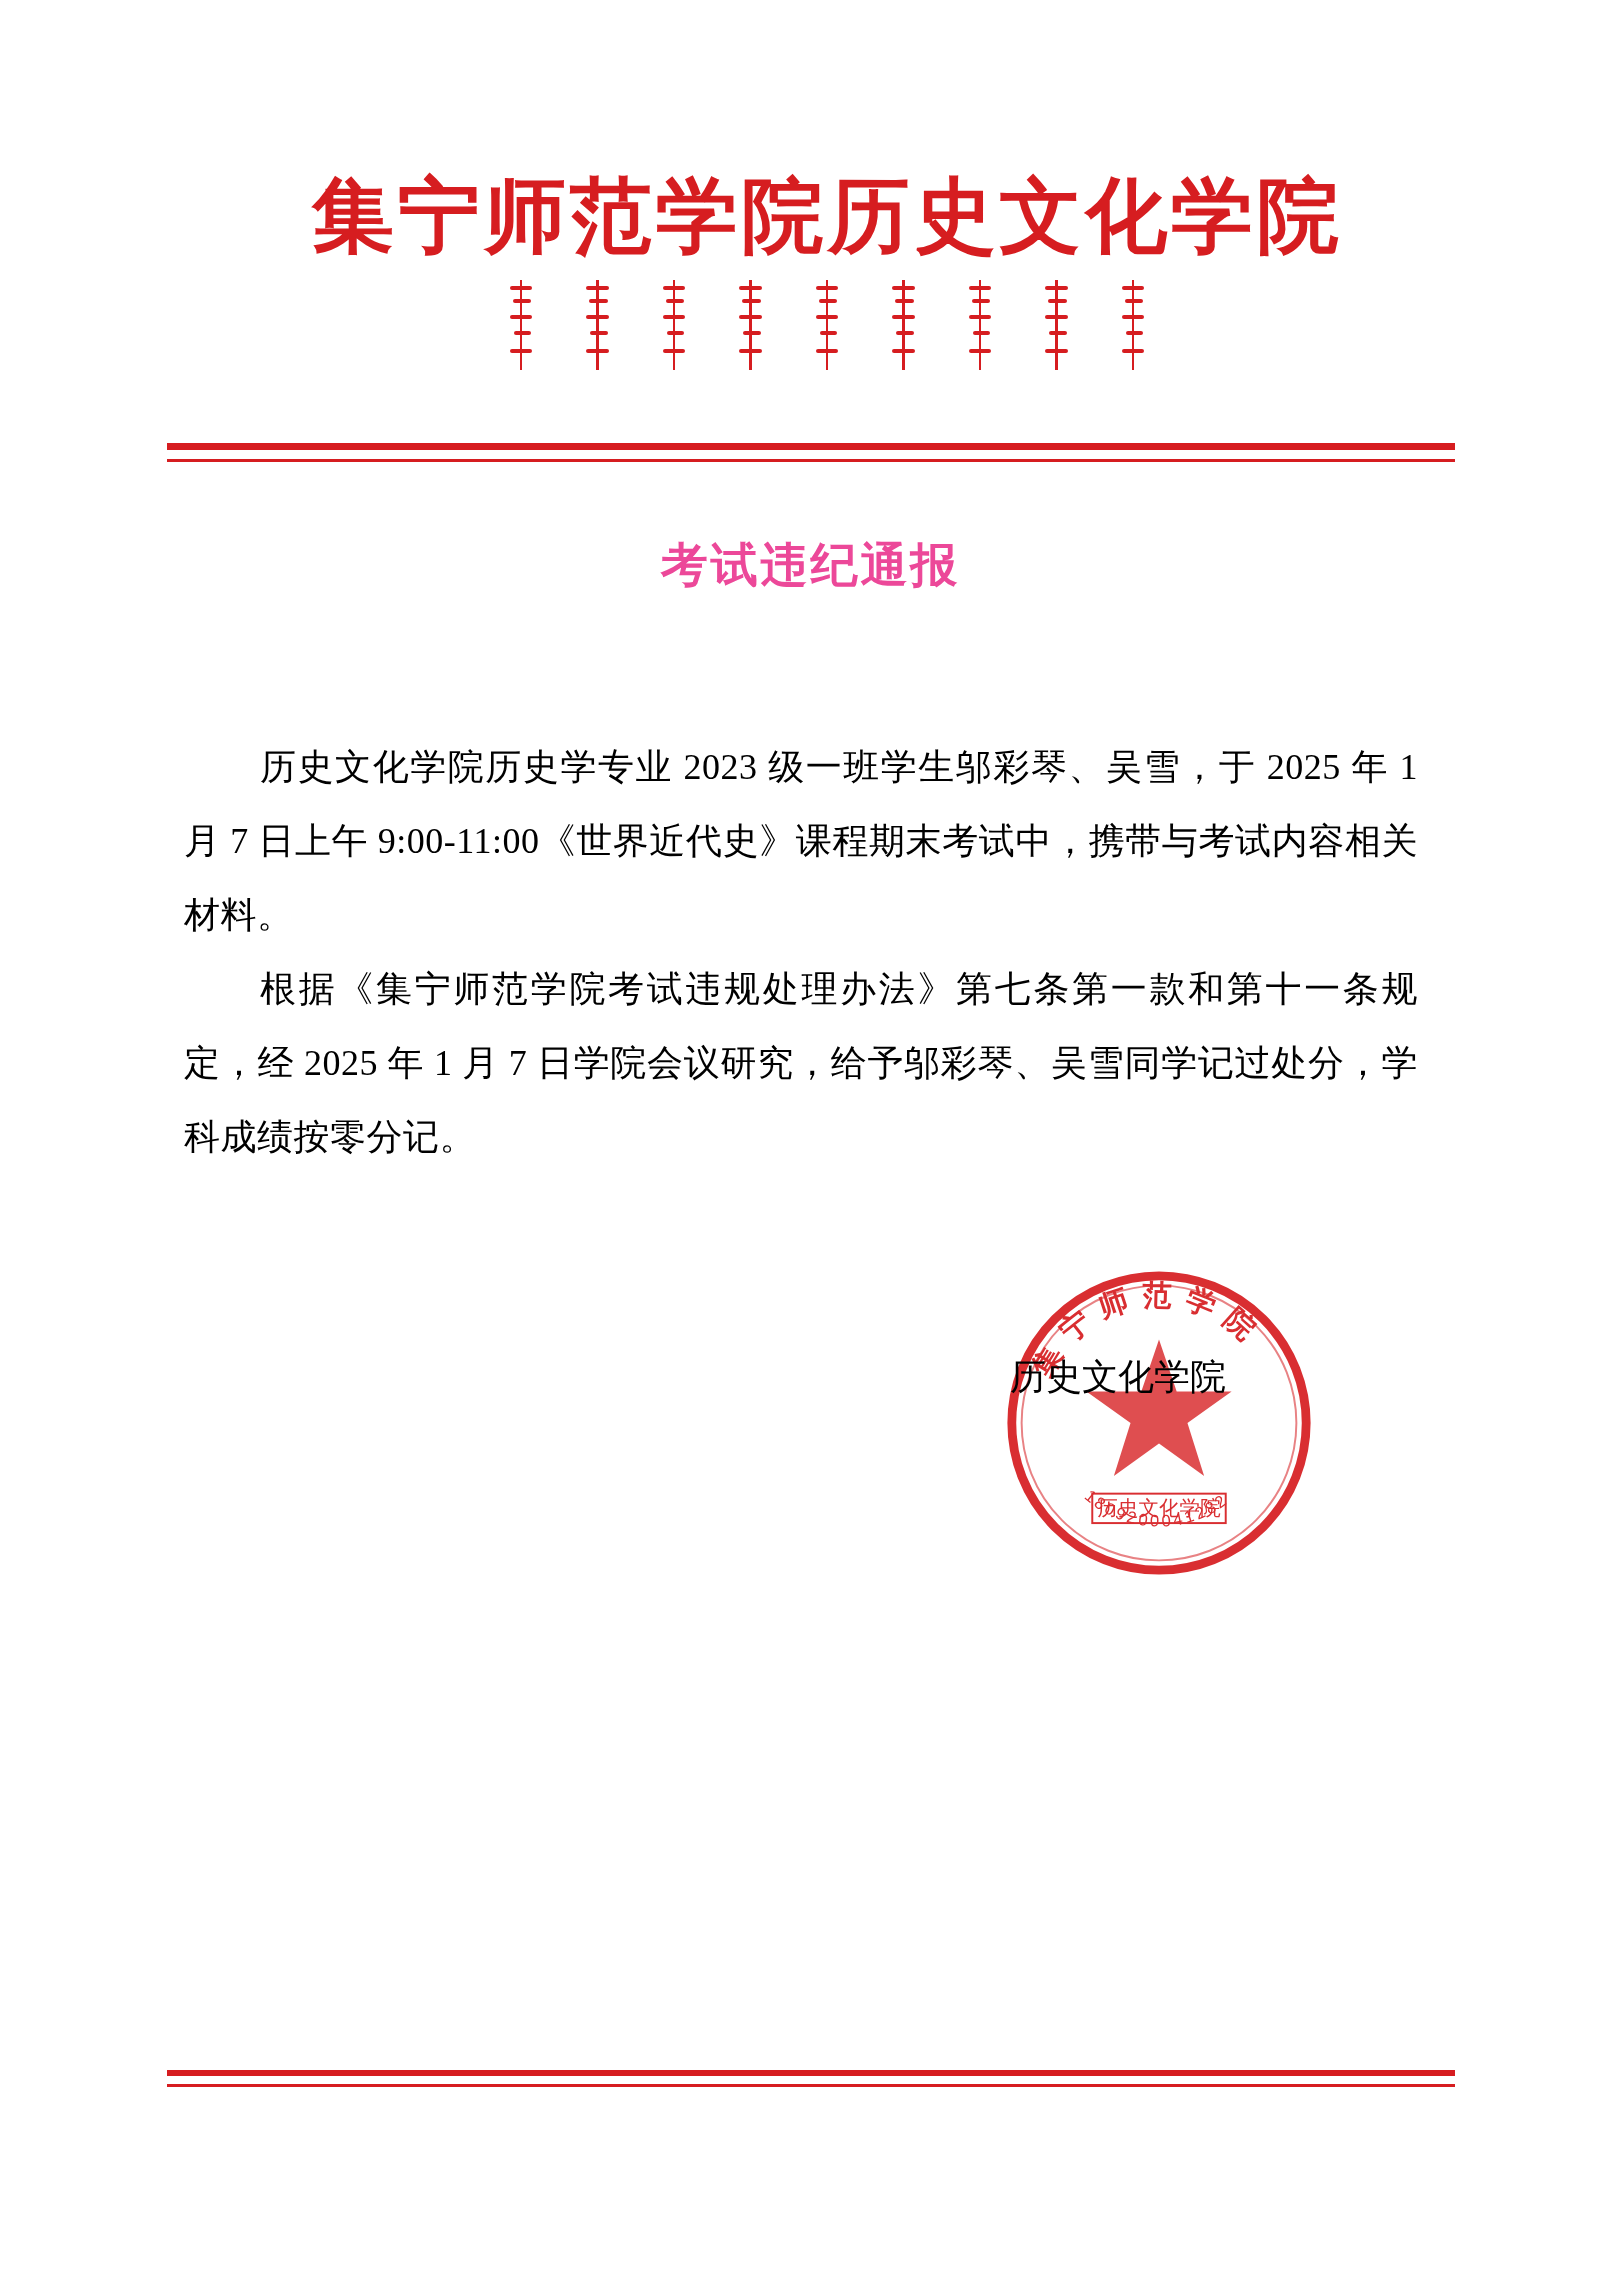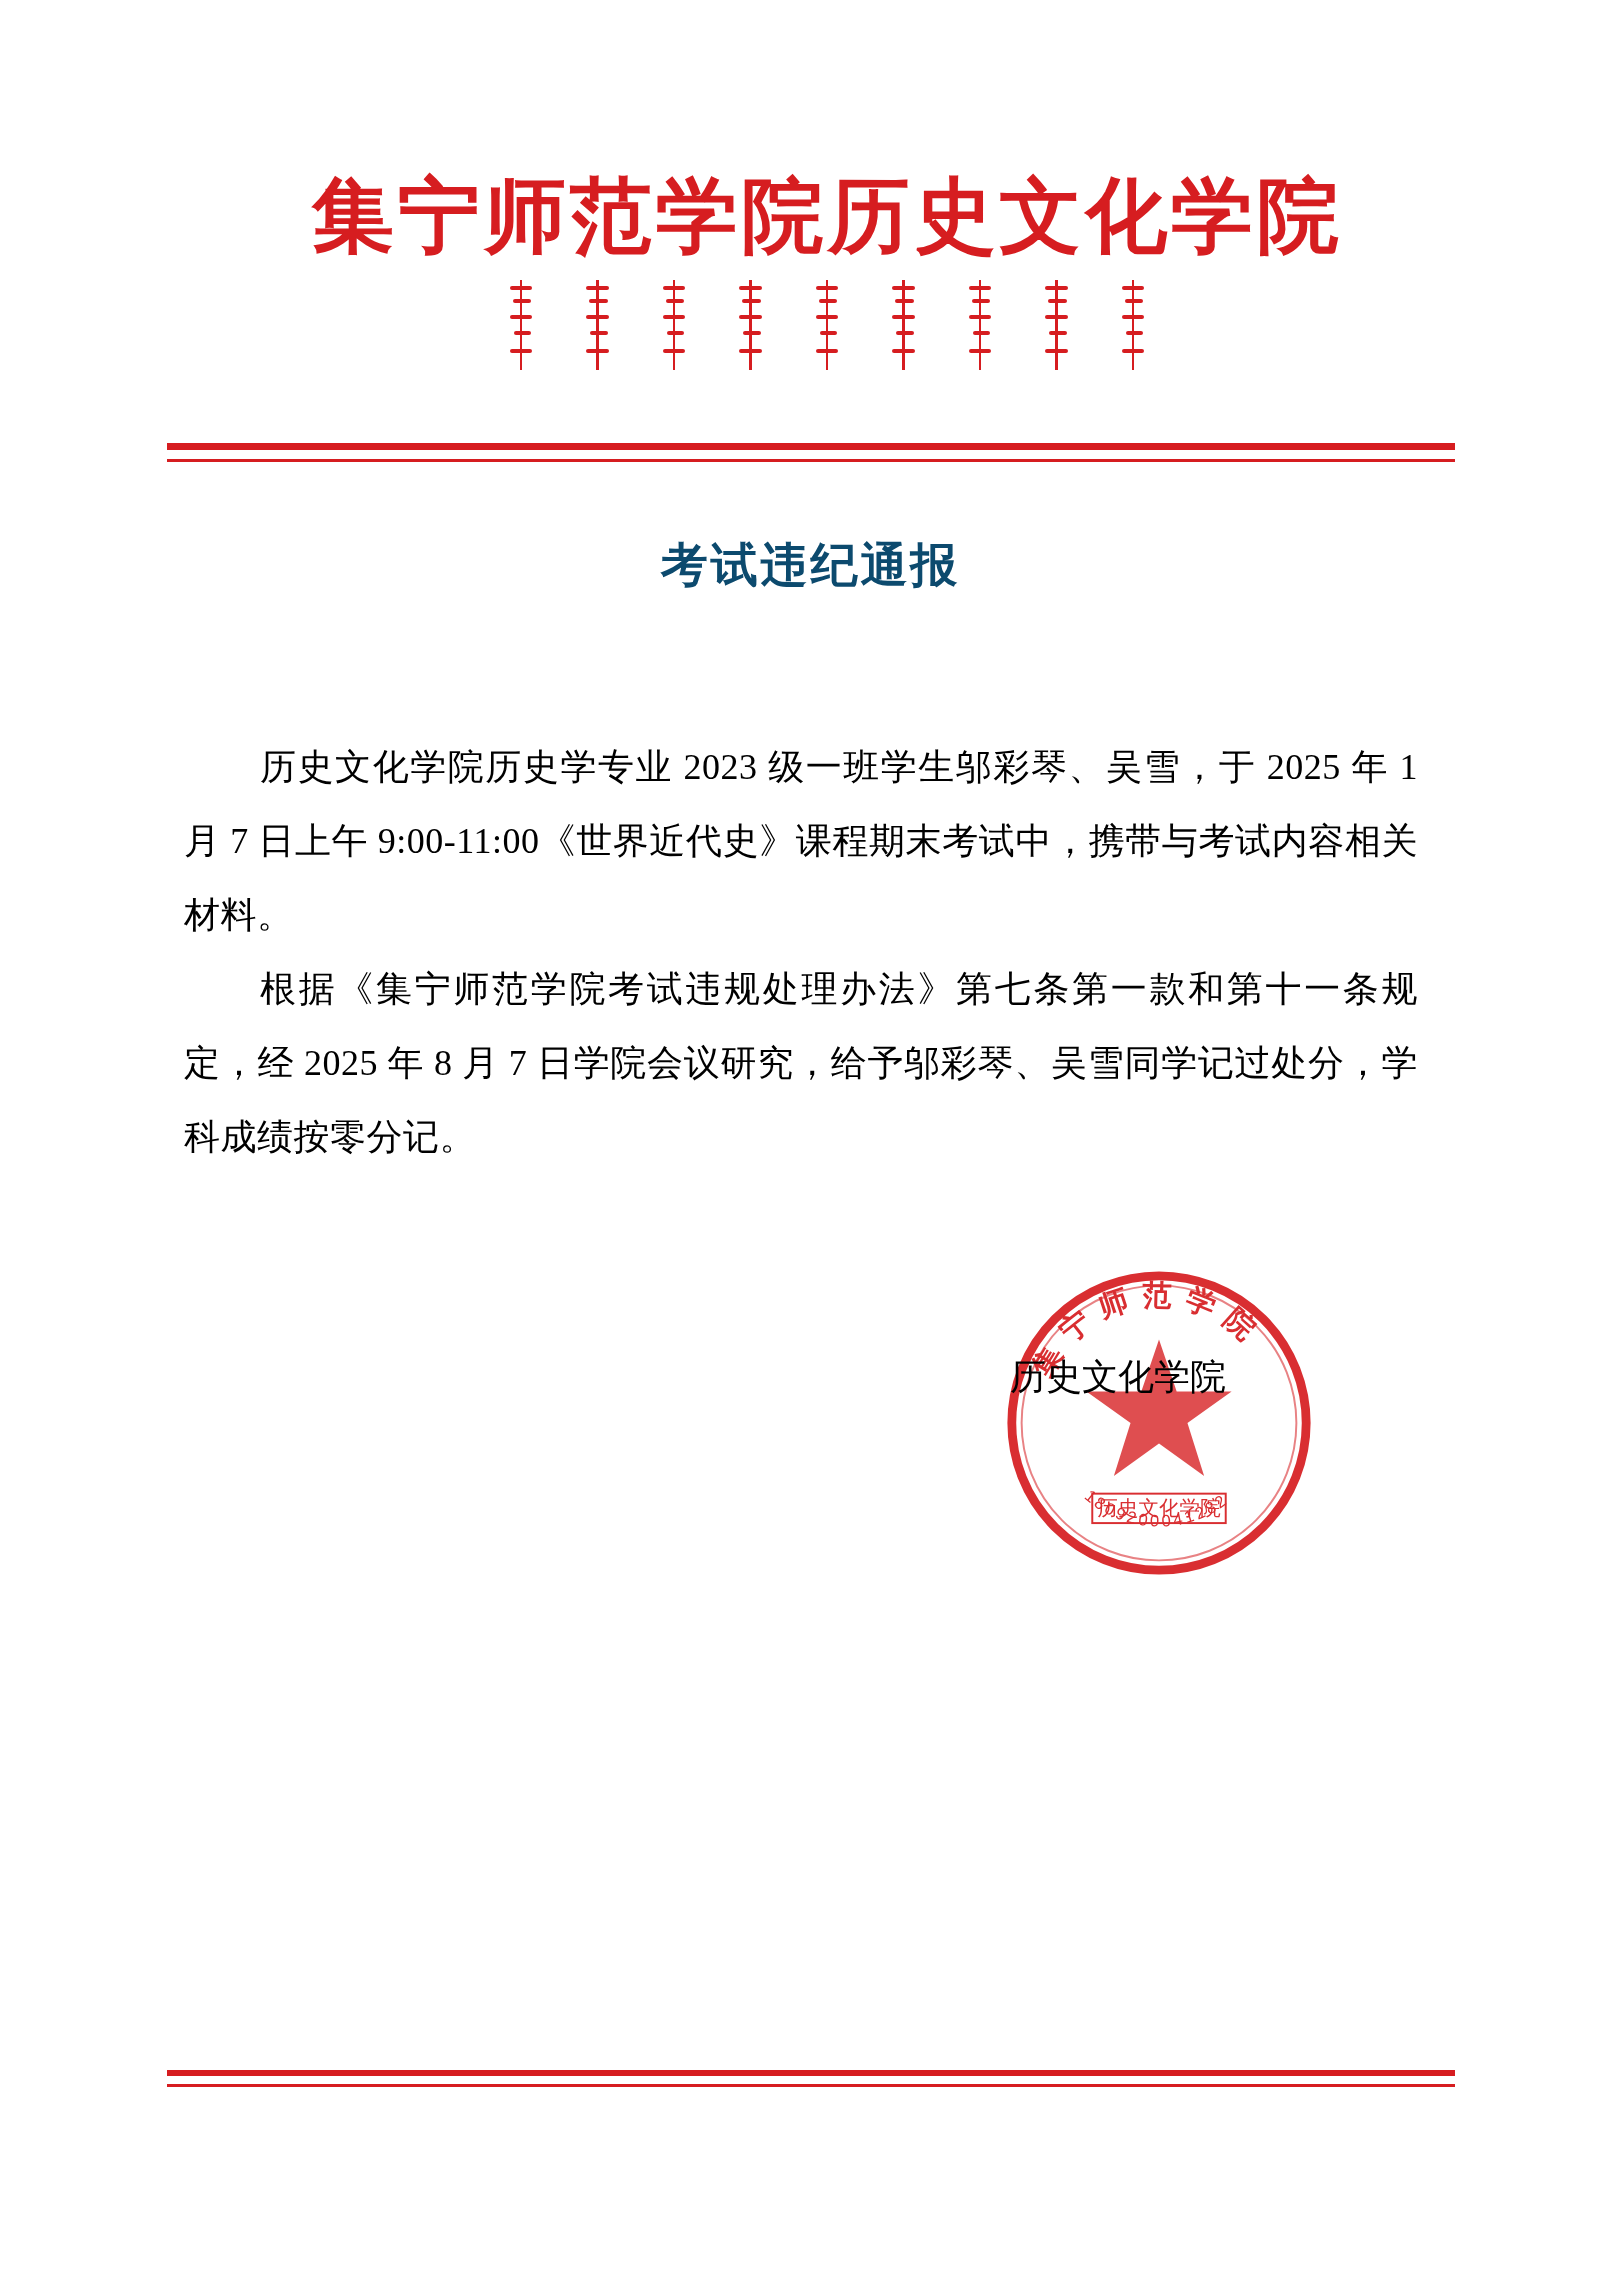--- a/index.html
+++ b/index.html
@@ -94,21 +94,21 @@
   .doc-title {
     position: absolute;
     top: 534px;
     left: 0;
     width: 100%;
     text-align: center;
     font-family: "Liberation Serif", serif;
     font-weight: bold;
     font-size: 47px;
     letter-spacing: 2.9px;
-    color: #0c4a6e;
+    color: #ec4899;
   }
 
   
   .body-text {
     position: absolute;
     top: 730px;
     left: 184px;
     width: 1250px;
     font-size: 36px;
     line-height: 74px;
@@ -231,21 +231,21 @@
 
   <div class="rules">
     <div class="rule-thick"></div>
     <div class="rule-thin"></div>
   </div>
 
   <div class="doc-title">考试违纪通报</div>
 
   <div class="body-text">
     <p class="para">历史文化学院历史学专业 2023 级一班学生邬彩琴、吴雪，于 2025 年 1 月 7 日上午 9:00-11:00《世界近代史》课程期末考试中，携带与考试内容相关材料。</p>
-    <p class="para">根据《集宁师范学院考试违规处理办法》第七条第一款和第十一条规定，经 2025 年 8 月 7 日学院会议研究，给予邬彩琴、吴雪同学记过处分，学科成绩按零分记。</p>
+    <p class="para">根据《集宁师范学院考试违规处理办法》第七条第一款和第十一条规定，经 2025 年 1 月 7 日学院会议研究，给予邬彩琴、吴雪同学记过处分，学科成绩按零分记。</p>
   </div>
 
   <svg class="seal" viewBox="0 0 320 320">
     <circle cx="160" cy="160" r="150" fill="none" stroke="#d61d20" stroke-width="9"></circle>
     <circle cx="160" cy="160" r="140" fill="none" stroke="#d61d20" stroke-width="2" opacity=".6"></circle>
     <path d="M160 75 L178 128 L234 128 L189 160 L206 214 L160 181 L114 214 L131 160 L86 128 L142 128 Z" fill="#d61d20" opacity=".85"></path>
     <path id="sealArcTop" d="M 40 160 A 120 120 0 0 1 280 160" fill="none"></path>
     <text font-family="'Liberation Serif', serif" font-size="30" fill="#d61d20" font-weight="bold" letter-spacing="12">
       <textPath href="#sealArcTop" startOffset="12%">集宁师范学院</textPath>
     </text>

